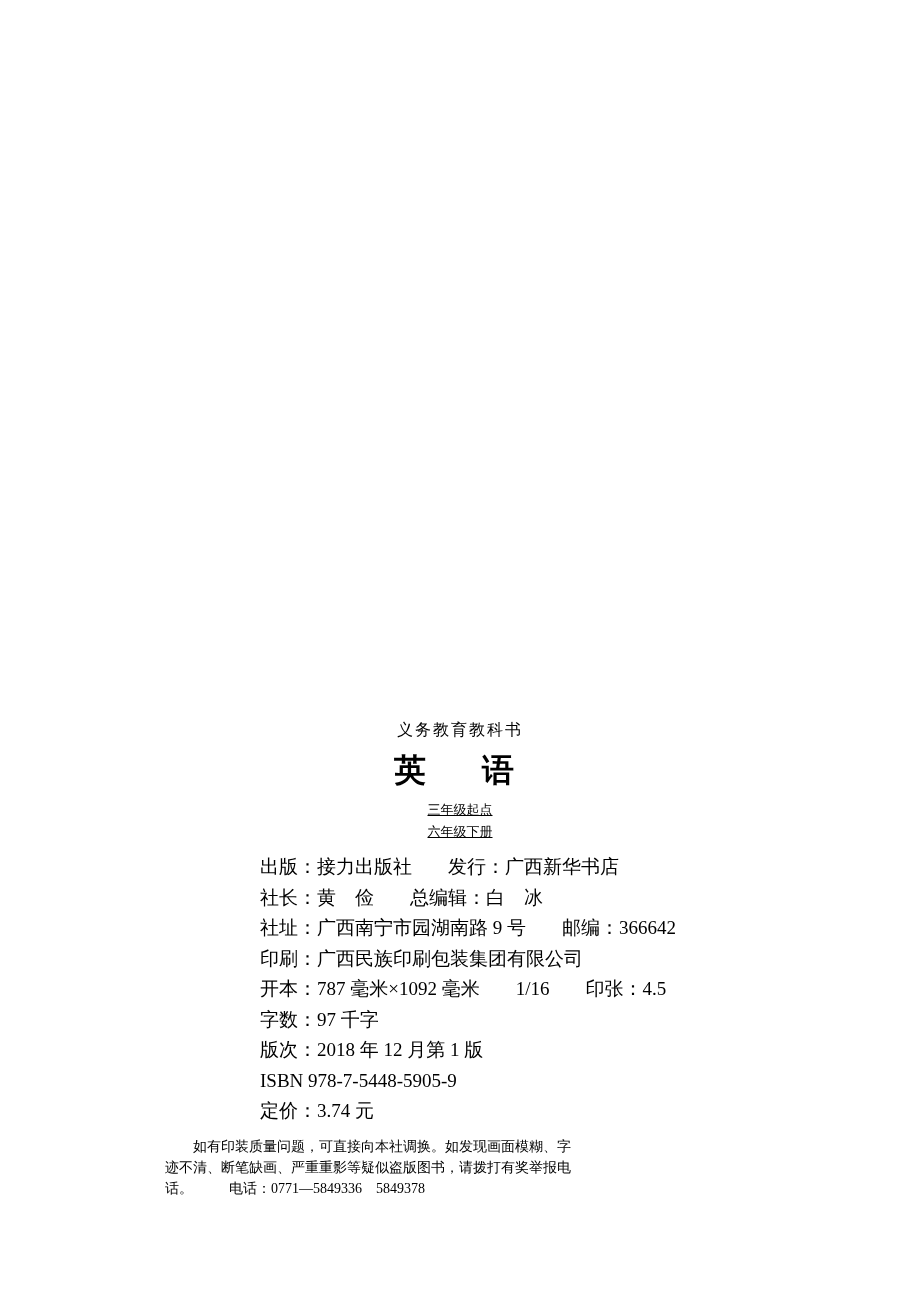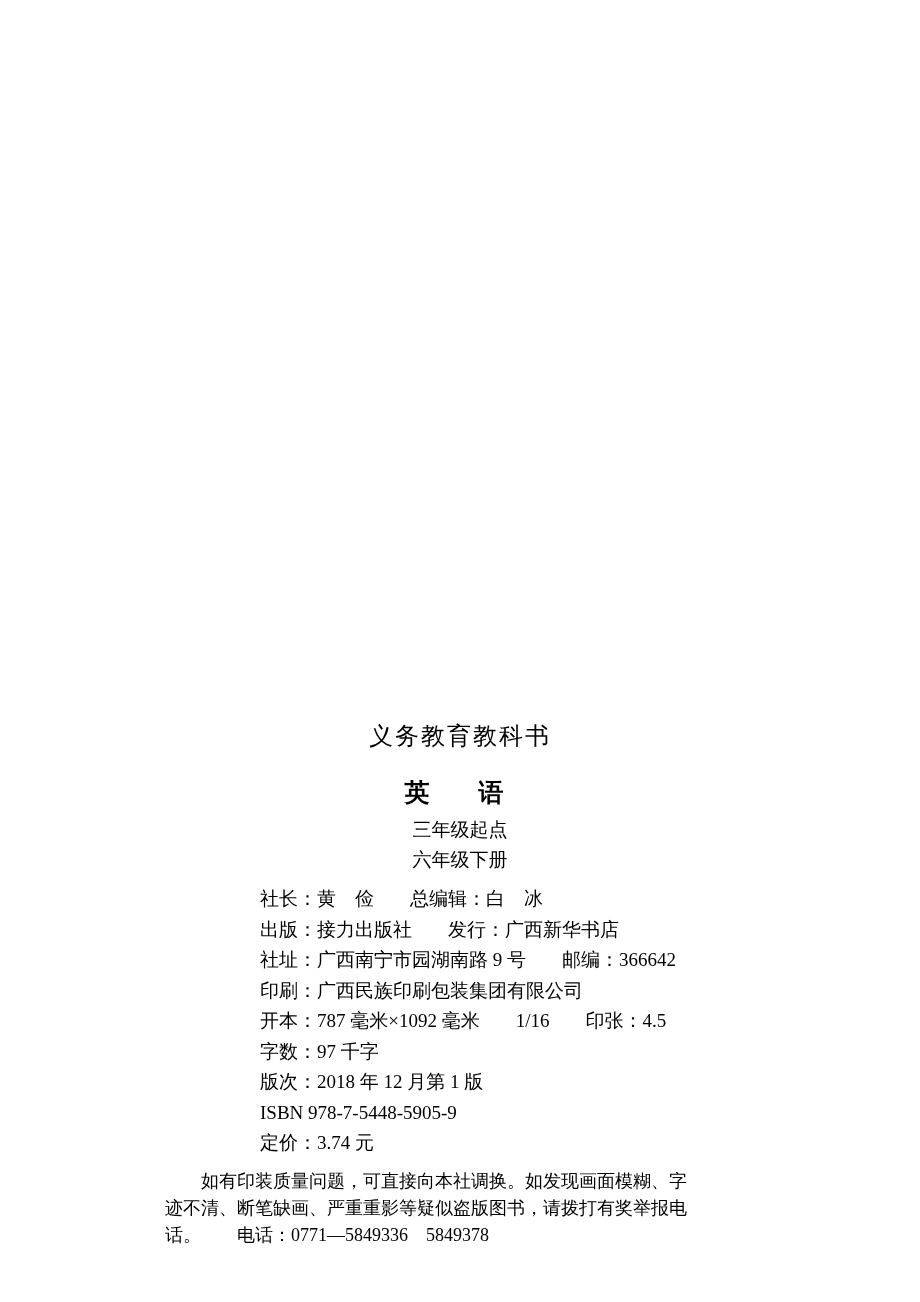--- a/index.html
+++ b/index.html
@@ -20,50 +20,51 @@
       top: 720px;
       left: 0;
       width: 100%;
       padding: 0 160px;
     }
     .header-section {
       text-align: center;
       margin-bottom: 12px;
     }
     .series-title {
-      font-size: 24px;
+      font-size: 16px;
       letter-spacing: 2px;
-      margin-bottom: 24px;
+      margin-bottom: 8px;
       font-family: Liberation Mono, monospace;
     }
     .book-title {
-      font-size: 25px;
+      font-size: 32px;
       font-weight: bold;
       letter-spacing: 12px;
       margin-bottom: 8px;
     }
     .subtitle {
-      font-size: 19px;
+      font-size: 13px;
       margin-bottom: 4px;
+      text-decoration: underline;
     }
     .details-section {
       padding-left: 100px;
       font-size: 19px;
       line-height: 1.5;
     }
     .detail-row {
       margin-bottom: 2px;
     }
     .spacer-md {
       display: inline-block;
       width: 36px;
     }
     .notice-section {
       margin-top: 10px;
-      font-size: 18px;
+      font-size: 14px;
       line-height: 1.5;
       text-align: justify;
       padding: 0 5px;
     }
     .notice-indent {
       text-indent: 2em;
     }
   </style>
 </head>
 <body>
@@ -71,24 +72,24 @@
 <div class="content">
   <div class="header-section">
     <div class="series-title">义务教育教科书</div>
     <div class="book-title">英　语</div>
     <div class="subtitle">三年级起点</div>
     <div class="subtitle">六年级下册</div>
   </div>
 
   <div class="details-section">
     <div class="detail-row">
-      <span>社长：</span><span>黄　俭</span><span class="spacer-md"></span><span>总编辑：</span><span>白　冰</span>
+      <span>出版：</span><span>接力出版社</span><span class="spacer-md"></span><span>发行：</span><span>广西新华书店</span>
     </div>
     <div class="detail-row">
-      <span>出版：</span><span>接力出版社</span><span class="spacer-md"></span><span>发行：</span><span>广西新华书店</span>
+      <span>社长：</span><span>黄　俭</span><span class="spacer-md"></span><span>总编辑：</span><span>白　冰</span>
     </div>
     <div class="detail-row">
       <span>社址：</span><span>广西南宁市园湖南路 9 号</span><span class="spacer-md"></span><span>邮编：</span><span>366642</span>
     </div>
     <div class="detail-row">
       <span>印刷：</span><span>广西民族印刷包装集团有限公司</span>
     </div>
     <div class="detail-row">
       <span>开本：</span><span>787 毫米×1092 毫米</span><span class="spacer-md"></span><span>1/16</span><span class="spacer-md"></span><span>印张：</span><span>4.5</span>
     </div>

